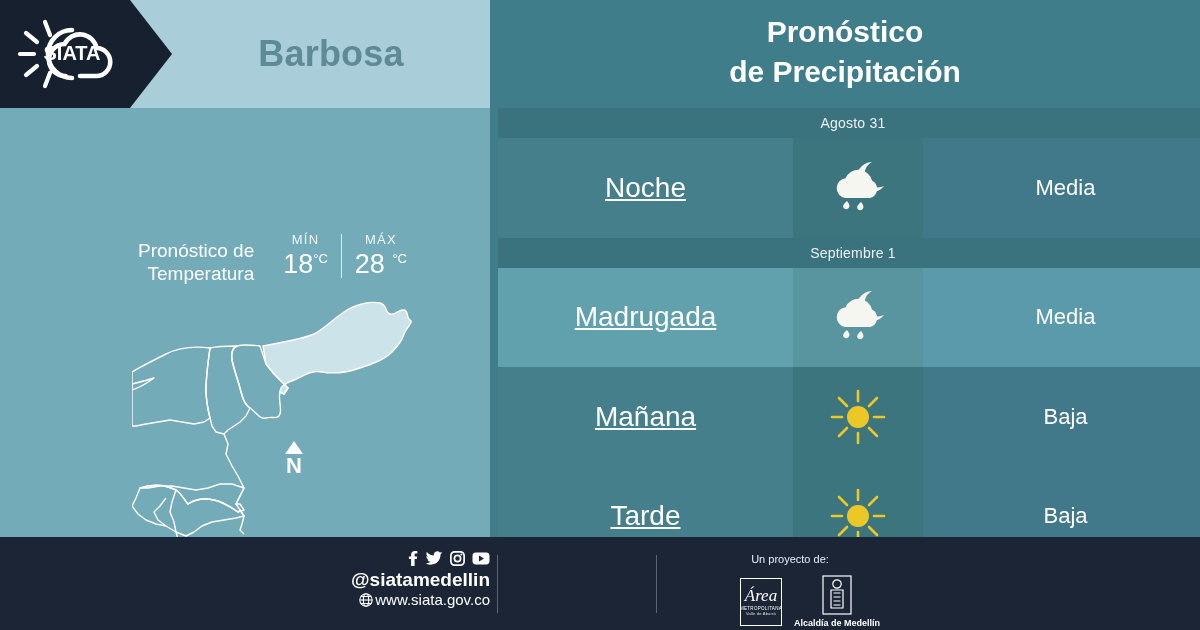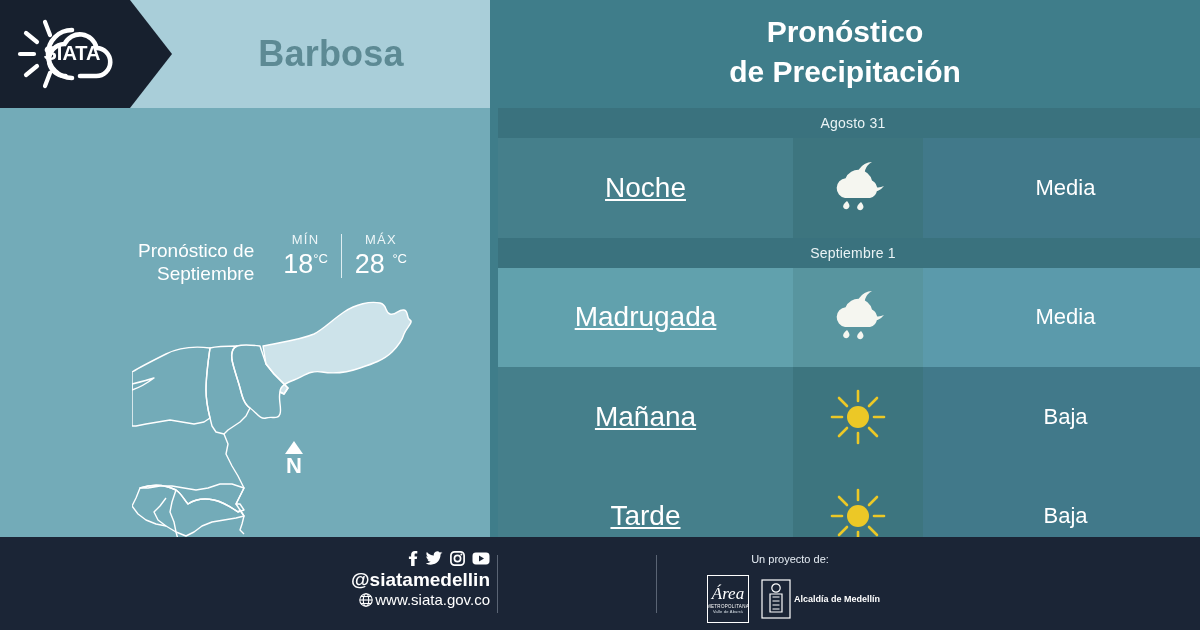--- a/index.html
+++ b/index.html
@@ -85,21 +85,21 @@
   #epm-mark { font-size:22px; font-weight:bold; color:#fff; letter-spacing:-1px; }
   #isagen-mark { display:flex; align-items:center; gap:2px; font-size:15px; font-weight:bold; color:#fff; letter-spacing:.3px; }
   #project-block { position:absolute; left:700px; top:16px; width:180px; text-align:center; }
   #project-logos { display:flex; align-items:center; justify-content:flex-end; gap:12px; margin-top:4px; }
   .logo-box { border:1.5px solid #ffffff; display:flex; flex-direction:column;
     align-items:center; justify-content:center; }
   #area-logo { width:42px; height:48px; }
   #area-script { font-family:"Liberation Serif", serif; font-style:italic; font-size:17px; color:#fff; line-height:1; }
   #area-sub1 { font-size:4.5px; color:#fff; letter-spacing:.3px; margin-top:2px; }
   #area-sub2 { font-size:4px; color:#dbe3ea; letter-spacing:.2px; }
-  #alcaldia-wrap { display:flex; align-items:center; gap:3px; }
+  #alcaldia-wrap { display:flex; flex-direction:column; align-items:center; gap:3px; }
   #alcaldia-mark { width:30px; height:40px; }
   #alcaldia-label { font-size:9px; font-weight:bold; color:#fff; }
 </style>
 </head>
 <body>
 
 <div id="page">
 
   <div id="left-panel">
 
@@ -121,21 +121,21 @@
       </div>
 
       <div id="city-name">Barbosa</div>
     </div>
 
     <div id="map-area">
 
       <div id="temp-block">
         <div id="temp-title">
           <div>Pronóstico de</div>
-          <div>Septiembre</div>
+          <div>Temperatura</div>
         </div>
         <div id="temp-values">
           <div class="temp-col">
             <div class="temp-label">MÍN</div>
             <div class="temp-val"><span>18</span><span class="deg">°C</span></div>
           </div>
           <div id="temp-divider"></div>
           <div class="temp-col">
             <div class="temp-label">MÁX</div>
             <div class="temp-val"><span>28</span> <span class="deg">°C</span></div>

